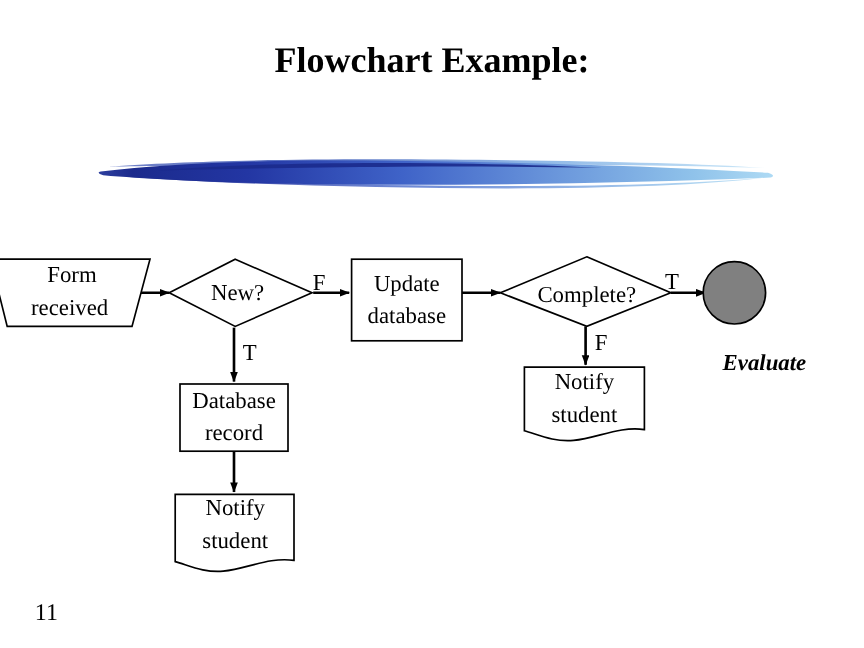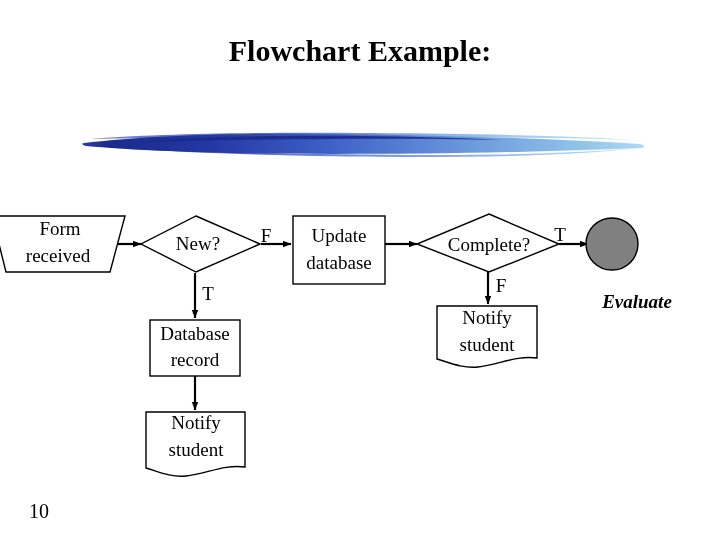--- a/index.html
+++ b/index.html
@@ -221,15 +221,15 @@
     </g>
 
     <text class="branch-label" x="266" y="242">F</text>
     <text class="branch-label" x="208" y="300">T</text>
     <text class="branch-label" x="560" y="241">T</text>
     <text class="branch-label" x="501" y="292">F</text>
 
     <text class="caption-label" x="637" y="308">Evaluate</text>
   </svg>
 
-  <div class="page-number">10</div>
+  <div class="page-number">11</div>
 
 </div>
 
 </body></html>

